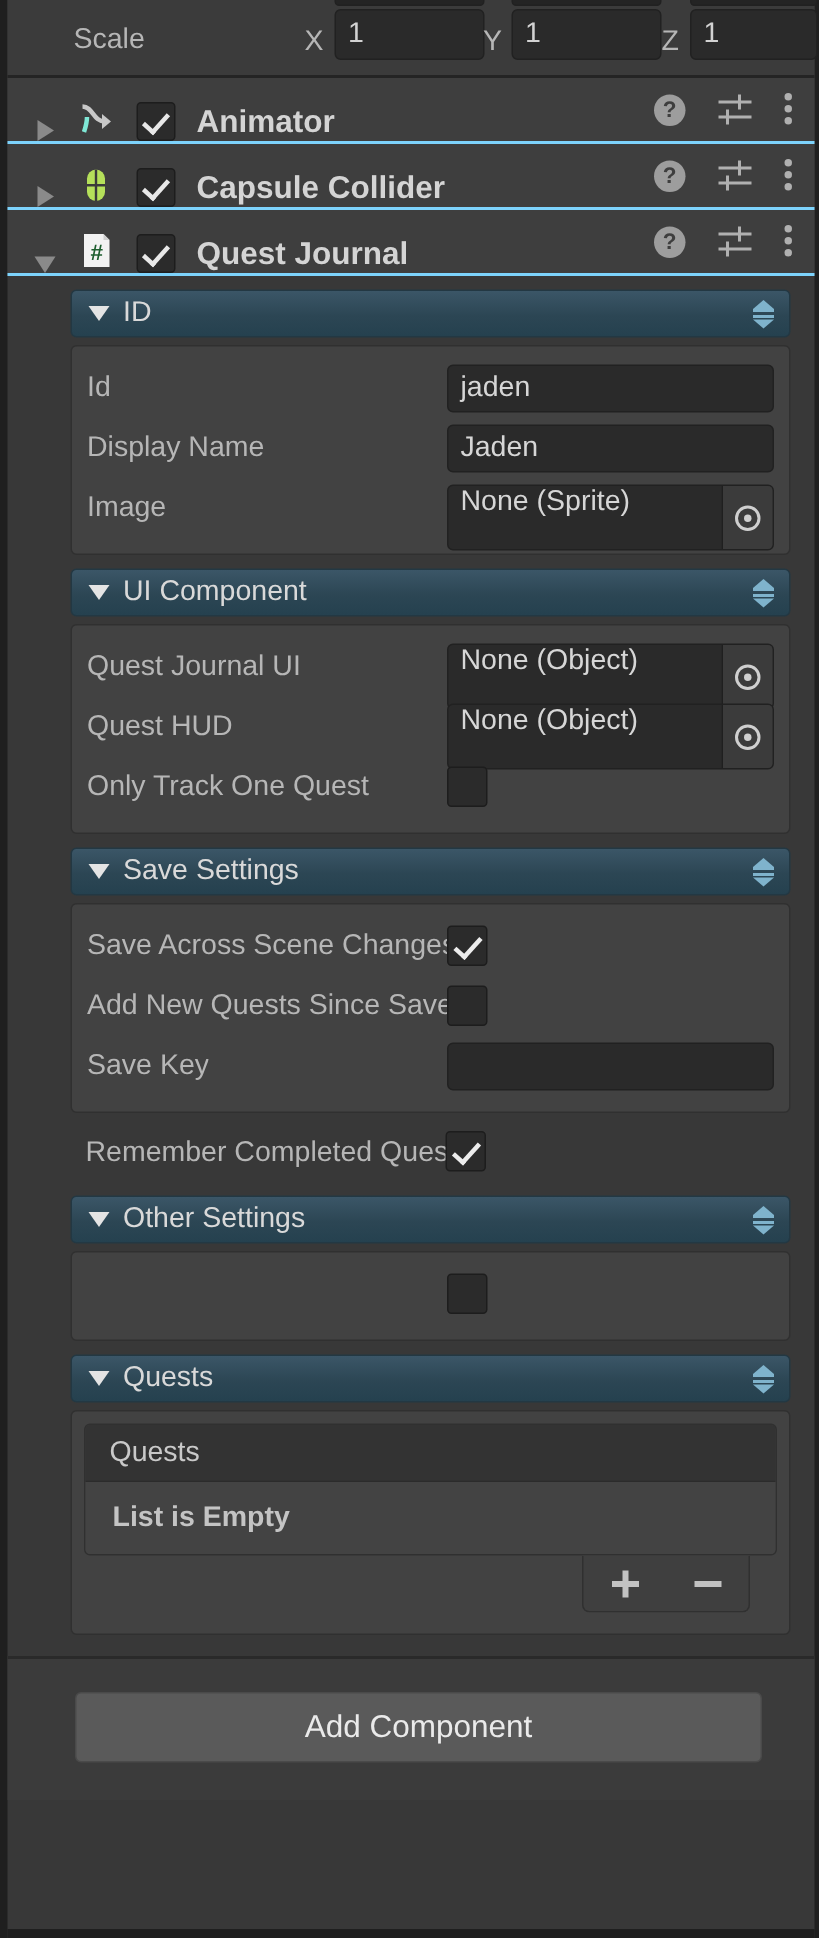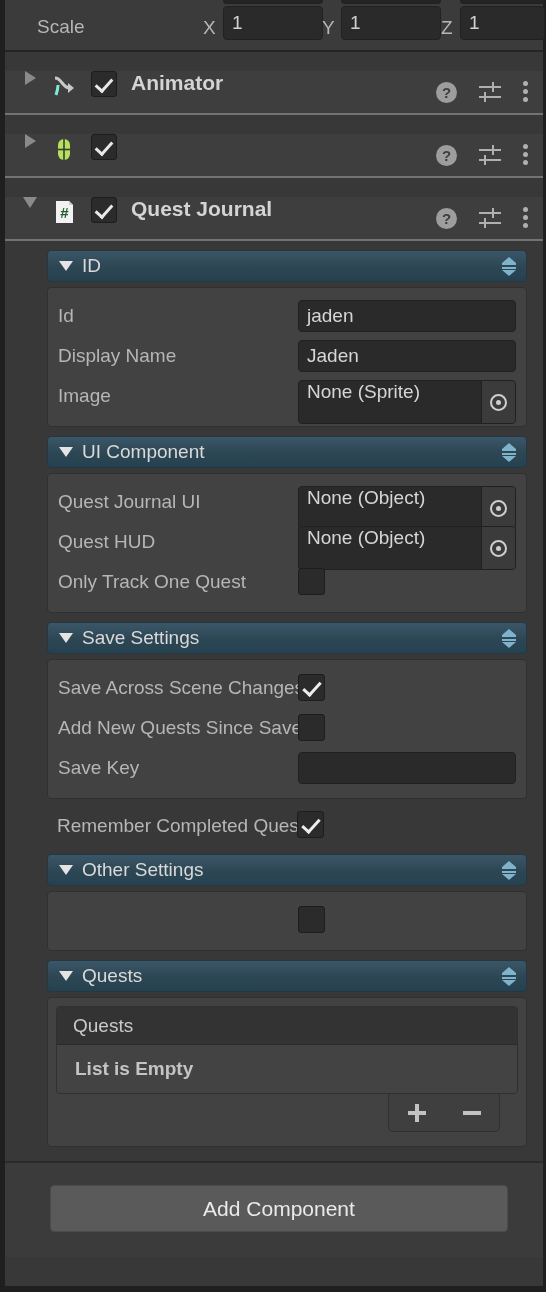--- a/index.html
+++ b/index.html
@@ -25,39 +25,39 @@
   .scale-strip {
     position: relative;
     height: 52px;
     background: #3b3b3b;
     border-bottom: 2px solid #242424;
   }
   .stub-field {
     position: absolute; top: -10px; height: 14px;
     background: #242424; border: 1px solid #212121; border-radius: 3px;
   }
-  .scale-label { position: absolute; left: 32px; top: 17px; }
+  .scale-label { position: absolute; left: 44px; top: 17px; }
   .axis-lbl { position: absolute; top: 17px; color: #b6b6b6; font-size: 19px; }
   .num-field {
     position: absolute; top: 6px; height: 34px;
     background: #2a2a2a;
     border: 1px solid #212121;
     border-radius: 4px;
     display: flex; align-items: center;
     padding-left: 8px;
   }
   .num-field span { color: #d2d2d2; font-size: 19px; }
 
   
   .comp-header {
     position: relative;
     height: 44px;
     background: #3e3e3e;
-    border-bottom: 2px solid #737373;
-    display: flex; align-items: flex-start; margin-top: 19px;
+    border-bottom: 2px solid #7dd3fc;
+    display: flex; align-items: flex-end;
   }
   .foldout-tri {
     width: 26px; margin-left: 12px;
     display: flex; align-items: center; justify-content: center;
   }
   .tri-right {
     width: 0; height: 0;
     border-left: 11px solid #8a8a8a;
     border-top: 7px solid transparent;
     border-bottom: 7px solid transparent;
@@ -368,20 +368,21 @@
       <div class="tri-right"></div>
     </div>
     <div class="comp-icon">
       <svg width="30" height="30" viewBox="0 0 30 30">
         <rect x="9" y="5" width="12" height="21" rx="6" fill="#b5e05a"></rect>
         <line x1="15" y1="5" x2="15" y2="26" stroke="#3a3a3a" stroke-width="1.6"></line>
         <line x1="9" y1="15.5" x2="21" y2="15.5" stroke="#3a3a3a" stroke-width="1.6"></line>
       </svg>
     </div>
     <div class="comp-check on"></div>
+    <div class="comp-title">Capsule Collider</div>
     <div class="comp-tools">
       <div class="ico-help">?</div>
       <div class="ico-preset">
         <i style="left:0;top:4px;width:22px;height:2px;"></i>
         <i style="left:0;top:14px;width:22px;height:2px;"></i>
         <i style="left:13px;top:0;width:2px;height:10px;"></i>
         <i style="left:5px;top:10px;width:2px;height:10px;"></i>
       </div>
       <div class="ico-menu">
         <i style="top:0;"></i>

